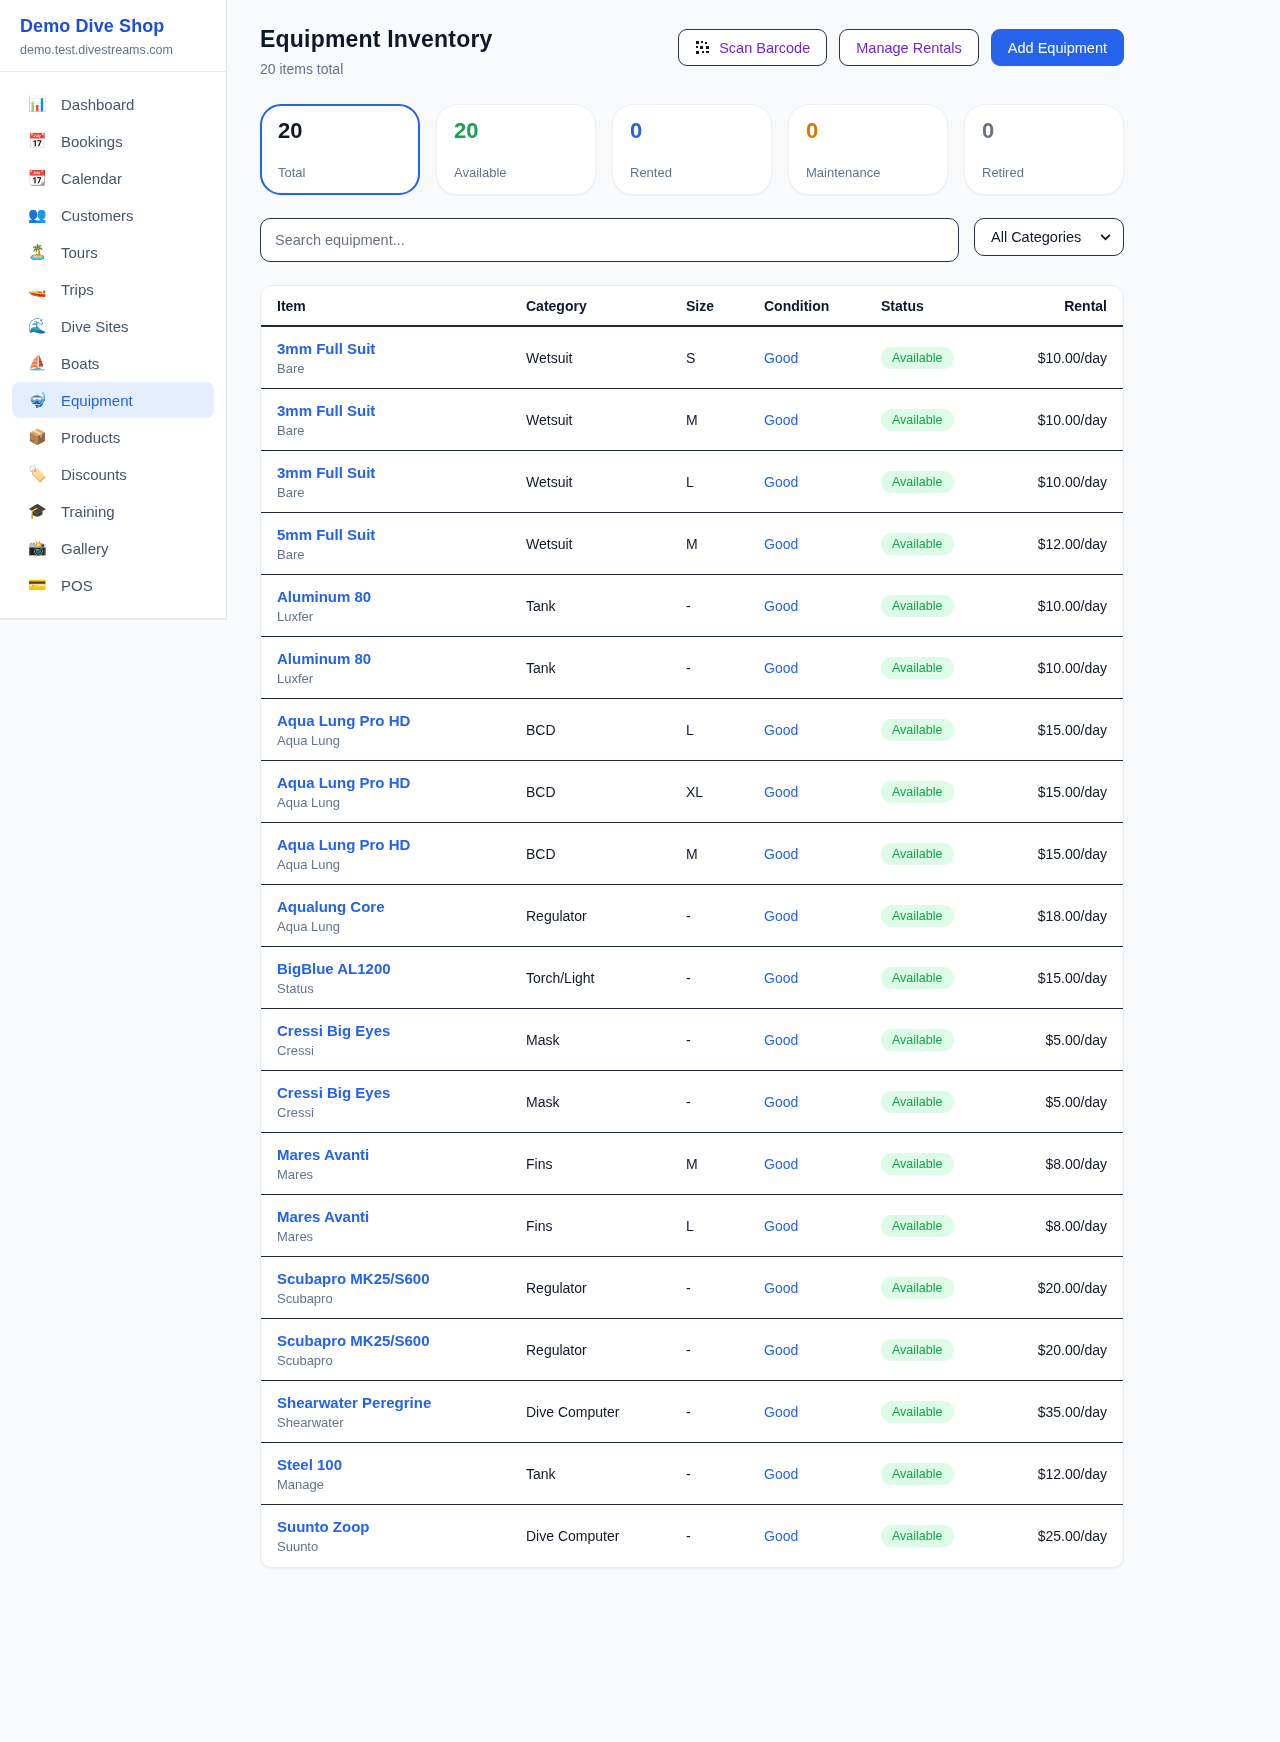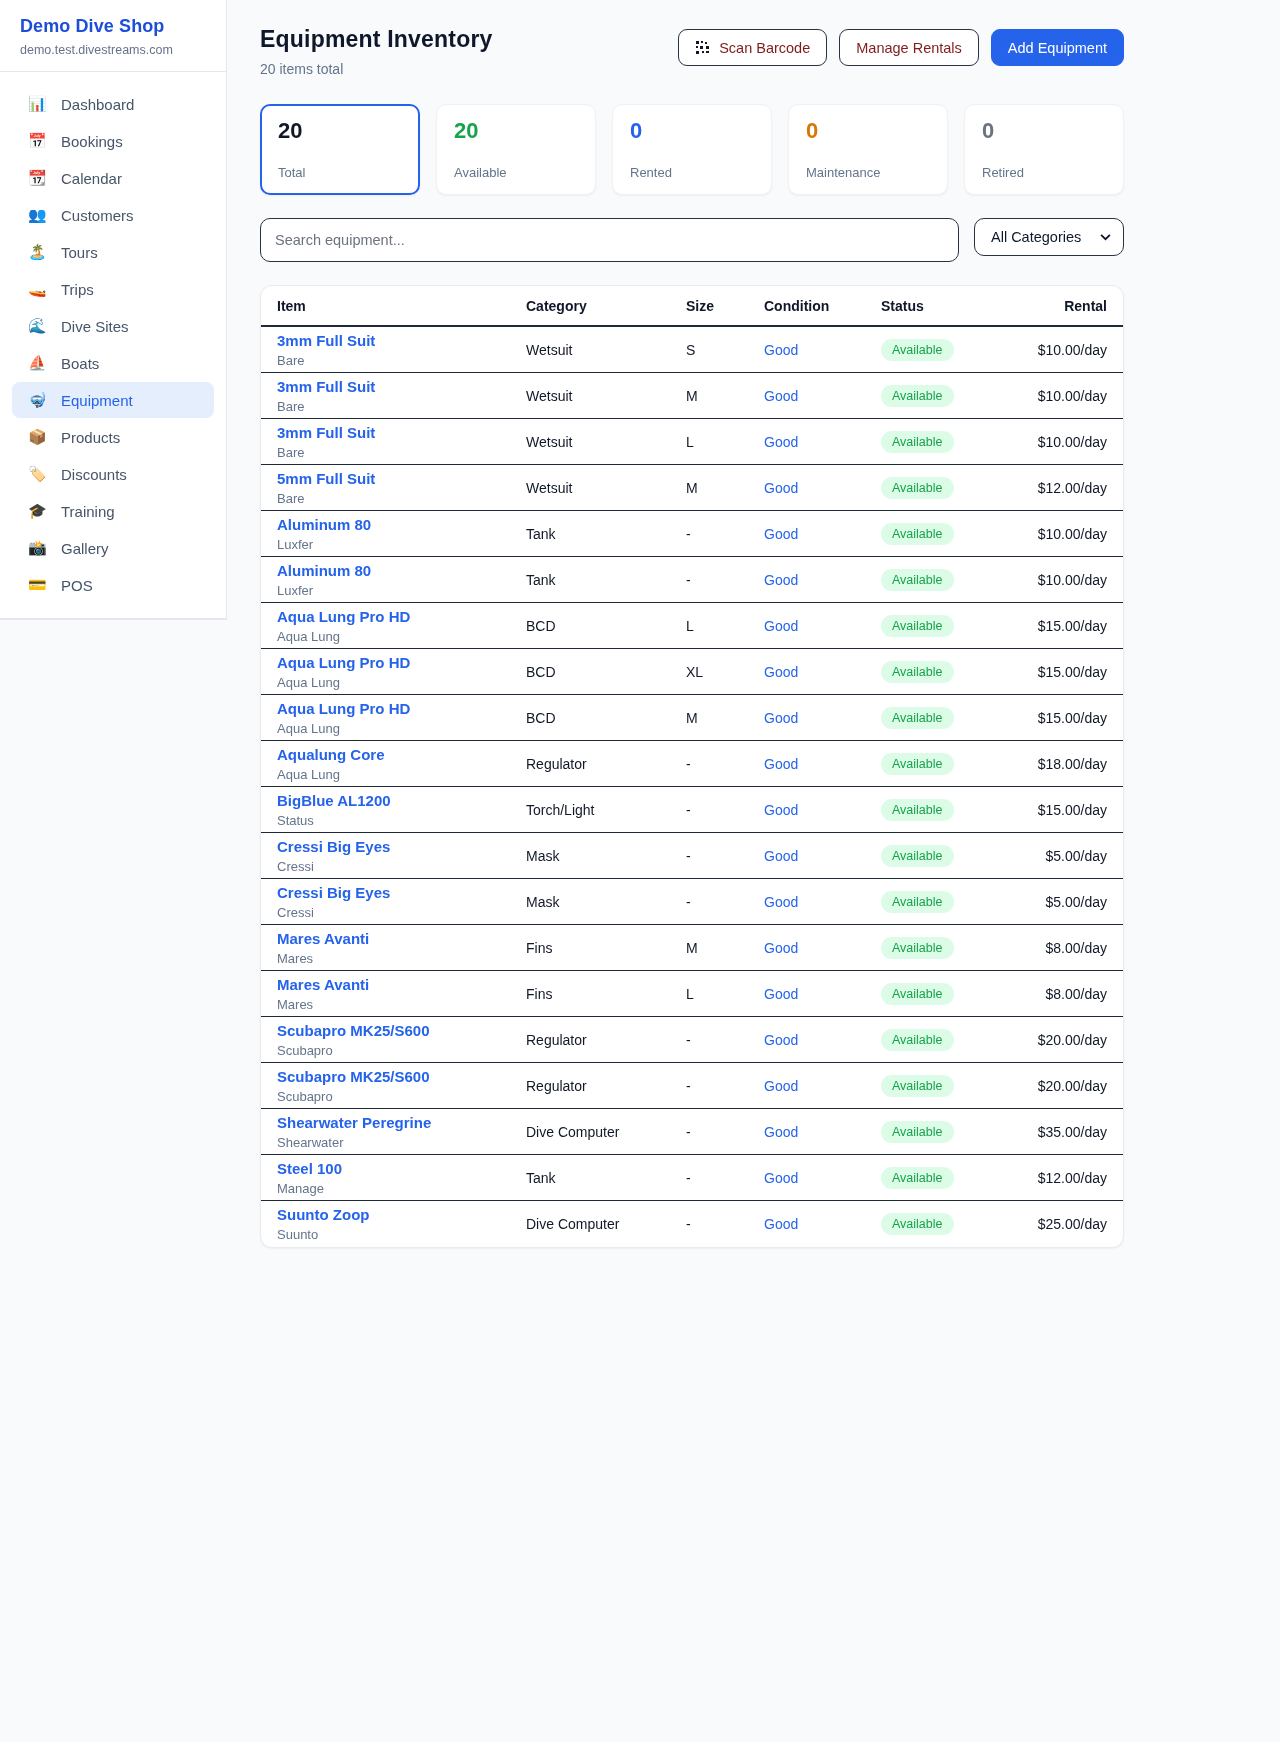--- a/index.html
+++ b/index.html
@@ -44,28 +44,28 @@
   .signout { display:flex; align-items:center; gap:7px; color:#64748b; font-size:14.5px; cursor:pointer; white-space:nowrap; }
   
   .main { width:864px; margin-left:33px; padding-top:26px; }
   .page-head { display:flex; justify-content:space-between; align-items:flex-start; }
   .page-title { font-size:23px; font-weight:700; color:#0f172a; letter-spacing:.2px; }
   .page-subtitle { font-size:14px; color:#64748b; margin-top:8px; }
   .head-actions { display:flex; gap:12px; padding-top:3px; }
   .btn {
     height:37px; display:inline-flex; align-items:center; gap:8px;
     padding:0 16px; border-radius:9px; font-size:14.5px; cursor:pointer;
-    background:#fff; border:1px solid #2a3342; color:#7f1d1d;
+    background:#fff; border:1px solid #2a3342; color:#6d28d9;
     font-family:"Liberation Sans", sans-serif;
   }
   .btn.primary { background:#2563eb; border-color:#2563eb; color:#fff; font-weight:400; }
   
   .stats { display:flex; gap:16px; margin-top:27px; }
   .stat-card {
-    width:176px; background:#fff; border-radius:10px;
+    width:176px; background:#fff; border-radius:21px;
     border:1px solid #eef1f5; box-shadow:0 1px 2px rgba(15,23,42,.05);
     padding:13px 17px 14px; cursor:pointer;
   }
   .stat-card.selected { border:2px solid #2563eb; padding:12px 16px 13px; }
   .stat-value { font-size:22px; font-weight:700; }
   .stat-label { font-size:13px; color:#64748b; margin-top:21px; }
   
   .filters { display:flex; gap:15px; margin-top:23px; }
   .search-wrap { flex:1 1 auto; }
   .search-input {
@@ -85,21 +85,21 @@
     border:1px solid #e8ecf1; box-shadow:0 1px 2px rgba(15,23,42,.05);
     overflow:hidden; margin-bottom:40px;
   }
   .trow {
     display:grid;
     grid-template-columns:249px 160px 78px 117px 148px 1fr;
     align-items:center; padding:0 16px;
   }
   .thead { height:41px; border-bottom:2px solid #1f2937; font-size:14px; font-weight:700; }
   .thead .col-rental { text-align:right; }
-  .tbody-row { height:46px; border-bottom:1px solid #1f2937; }
+  .tbody-row { height:62px; border-bottom:1px solid #1f2937; }
   .tbody-row:last-child { border-bottom:none; }
   .cell-item .item-name { color:#2563eb; font-size:15px; font-weight:600; cursor:pointer; }
   .cell-item .item-brand { color:#64748b; font-size:13px; margin-top:4px; }
   .cell-cat, .cell-size, .cell-rental { font-size:14px; color:#111827; }
   .cell-cond { font-size:14px; color:#2563eb; cursor:pointer; }
   .cell-rental { text-align:right; }
   .badge {
     display:inline-block; padding:4px 11px; border-radius:999px;
     background:#dcfce7; color:#16a34a; font-size:12.5px;
   }

